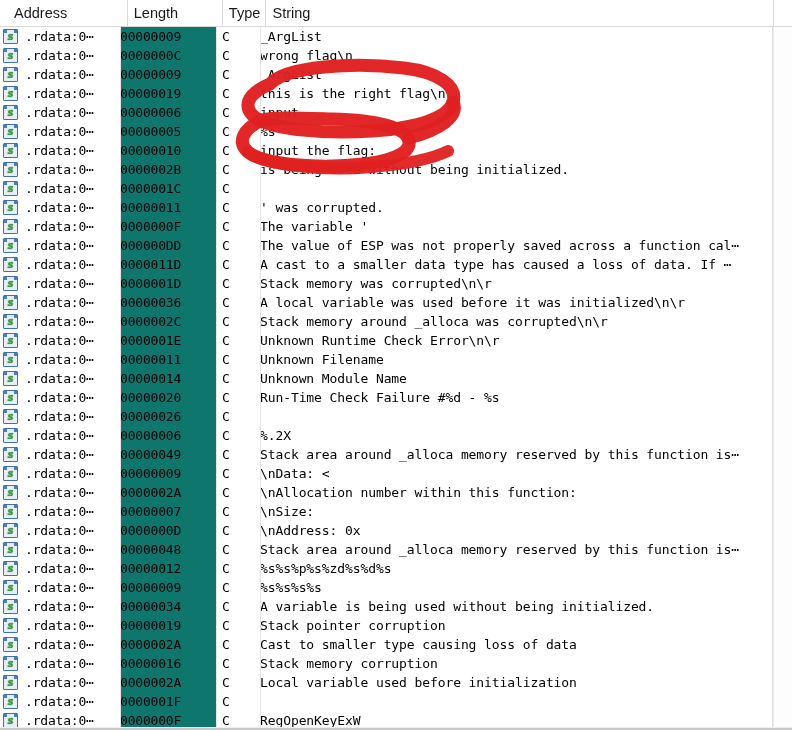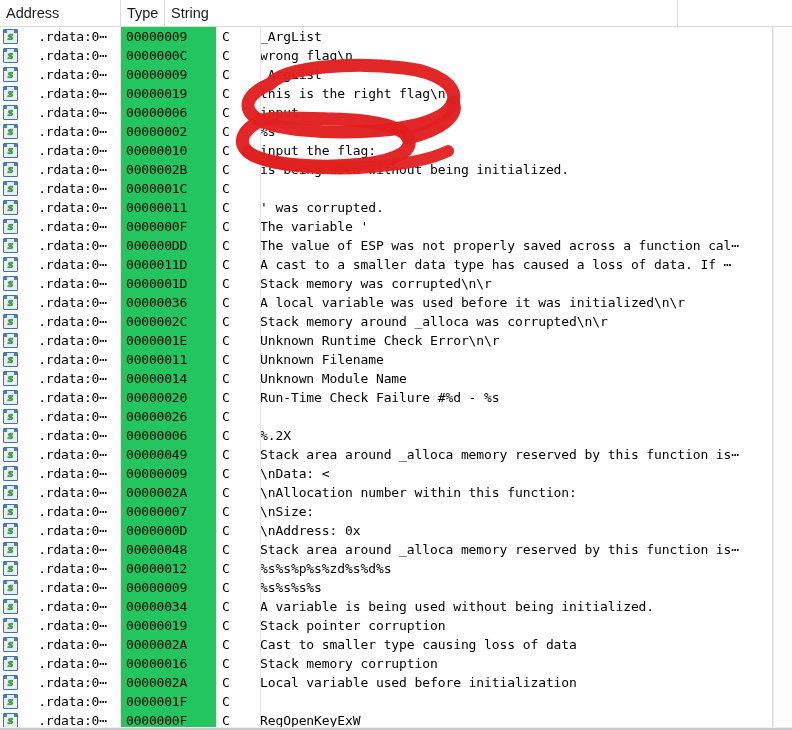--- a/index.html
+++ b/index.html
@@ -24,20 +24,21 @@
   }
 
   
   .hdr {
     position: relative;
     display: flex;
     height: 27px;
     background: #ffffff;
     border-bottom: 1px solid #d7d7d7;
     box-sizing: border-box;
+    padding-left: 8px;
   }
   .hdr-cell {
     position: relative;
     font-family: "Liberation Sans", sans-serif;
     font-size: 14.5px;
     color: #1a1a1a;
     line-height: 26px;
     padding-left: 6px;
     box-sizing: border-box;
     white-space: nowrap;
@@ -78,27 +79,25 @@
   }
   .c-icon {
     width: 25px;
     position: relative;
     flex: 0 0 25px;
   }
   .c-addr {
     width: 95px;
     flex: 0 0 95px;
     letter-spacing: -0.2px;
-    text-align: center;
   }
   .c-len {
     width: 96px;
     flex: 0 0 96px;
-    background: #22c55e;
-    padding-left: 6px;
+    background: #0f766e;
     letter-spacing: -0.2px;
   }
   .c-type {
     width: 44px;
     flex: 0 0 44px;
     padding-left: 6px;
   }
   .c-str {
     flex: 1 1 auto;
     padding-left: 0;
@@ -193,20 +192,21 @@
   }
   .annot svg { display: block; }
 </style>
 </head>
 <body>
 
 <div id="app">
 
   <div class="hdr">
     <div class="hdr-cell hdr-addr">Address</div>
+    <div class="hdr-cell hdr-len">Length</div>
     <div class="hdr-cell hdr-type">Type</div>
     <div class="hdr-cell hdr-str">String</div>
     <div class="hdr-cell hdr-pad"></div>
   </div>
 
   <div class="grid">
     <div id="rows">
         <div class="row">
           <div class="cell c-icon">
             <span class="sicon">
@@ -274,21 +274,21 @@
         </div>
         <div class="row">
           <div class="cell c-icon">
             <span class="sicon">
               <span class="tick-l"></span>
               <span class="tick-r"></span>
               <span class="glyph">s</span>
             </span>
           </div>
           <div class="cell c-addr">.rdata:0⋯</div>
-          <div class="cell c-len">00000002</div>
+          <div class="cell c-len">00000005</div>
           <div class="cell c-type">C</div>
           <div class="cell c-str">%s</div>
         </div>
         <div class="row">
           <div class="cell c-icon">
             <span class="sicon">
               <span class="tick-l"></span>
               <span class="tick-r"></span>
               <span class="glyph">s</span>
             </span>

